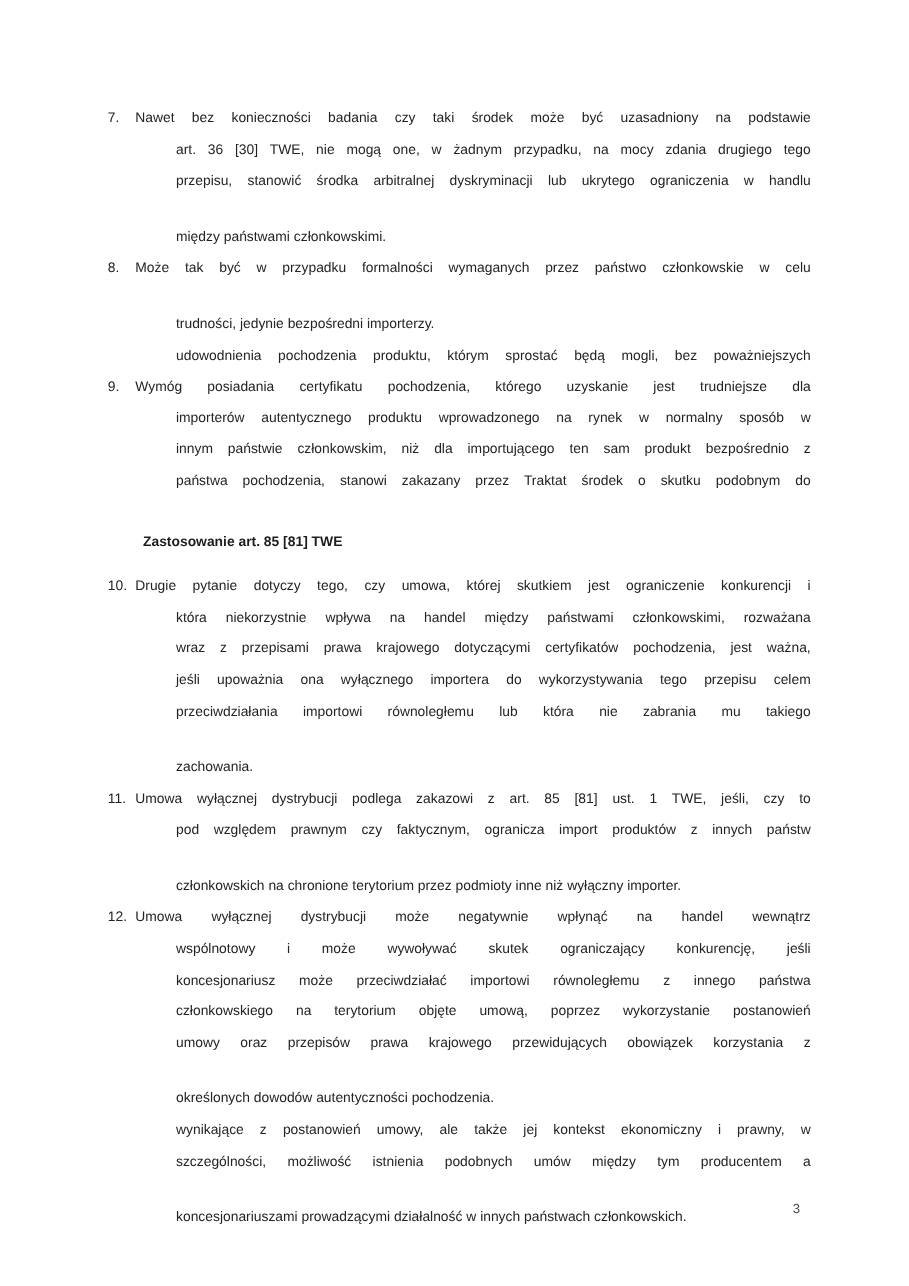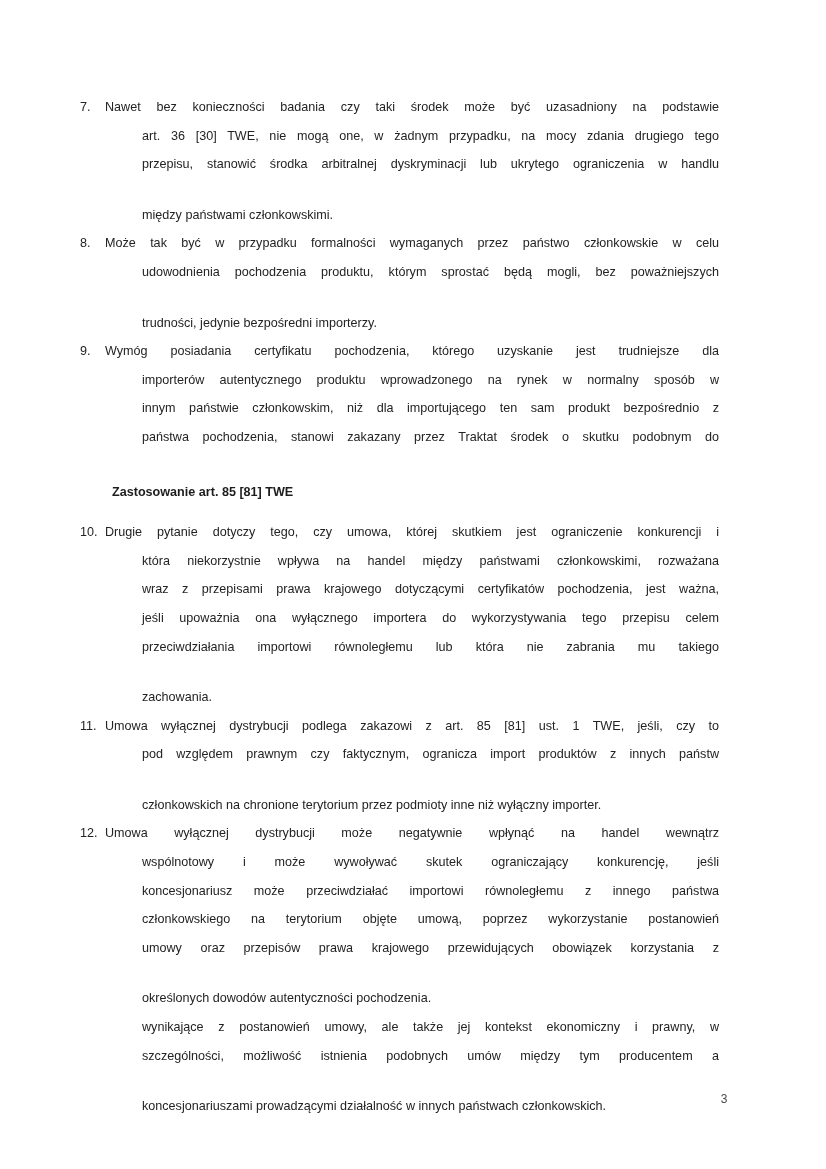--- a/index.html
+++ b/index.html
@@ -10,21 +10,21 @@
   .sheet {
     position: relative;
     width: 826px;
     height: 1169px;
     background: #ffffff;
     overflow: hidden;
     font-family: "Liberation Sans", "DejaVu Sans", sans-serif;
   }
   .content {
     position: absolute;
-    left: 80px;
+    left: 98px;
     top: 93px;
     width: 639px;
     font-size: 12.6px;
     line-height: 28.6px;
     color: #232323;
     filter: blur(0.55px);
   }
   .item {
     padding-left: 62px;
   }
@@ -67,22 +67,22 @@
   <div class="content">
     <div id="list-top">
         <div class="item">
           <div class="line first"><span class="num">7.</span><span>Nawet bez konieczności badania czy taki środek może być uzasadniony na podstawie</span></div>
           <div class="line">art. 36 [30] TWE, nie mogą one, w żadnym przypadku, na mocy zdania drugiego tego</div>
           <div class="line">przepisu, stanowić środka arbitralnej dyskryminacji lub ukrytego ograniczenia w handlu</div>
           <div class="line last">między państwami członkowskimi.</div>
         </div>
         <div class="item">
           <div class="line first"><span class="num">8.</span><span>Może tak być w przypadku formalności wymaganych przez państwo członkowskie w celu</span></div>
+          <div class="line last">trudności, jedynie bezpośredni importerzy.</div>
           <div class="line">udowodnienia pochodzenia produktu, którym sprostać będą mogli, bez poważniejszych</div>
-          <div class="line last">trudności, jedynie bezpośredni importerzy.</div>
         </div>
         <div class="item">
           <div class="line first"><span class="num">9.</span><span>Wymóg posiadania certyfikatu pochodzenia, którego uzyskanie jest trudniejsze dla</span></div>
           <div class="line">importerów autentycznego produktu wprowadzonego na rynek w normalny sposób w</div>
           <div class="line">innym państwie członkowskim, niż dla importującego ten sam produkt bezpośrednio z</div>
           <div class="line">państwa pochodzenia, stanowi zakazany przez Traktat środek o skutku podobnym do</div>
         </div>
       </div>
     <div class="heading">Zastosowanie art. 85 [81] TWE</div>
     <div id="list-bottom">

